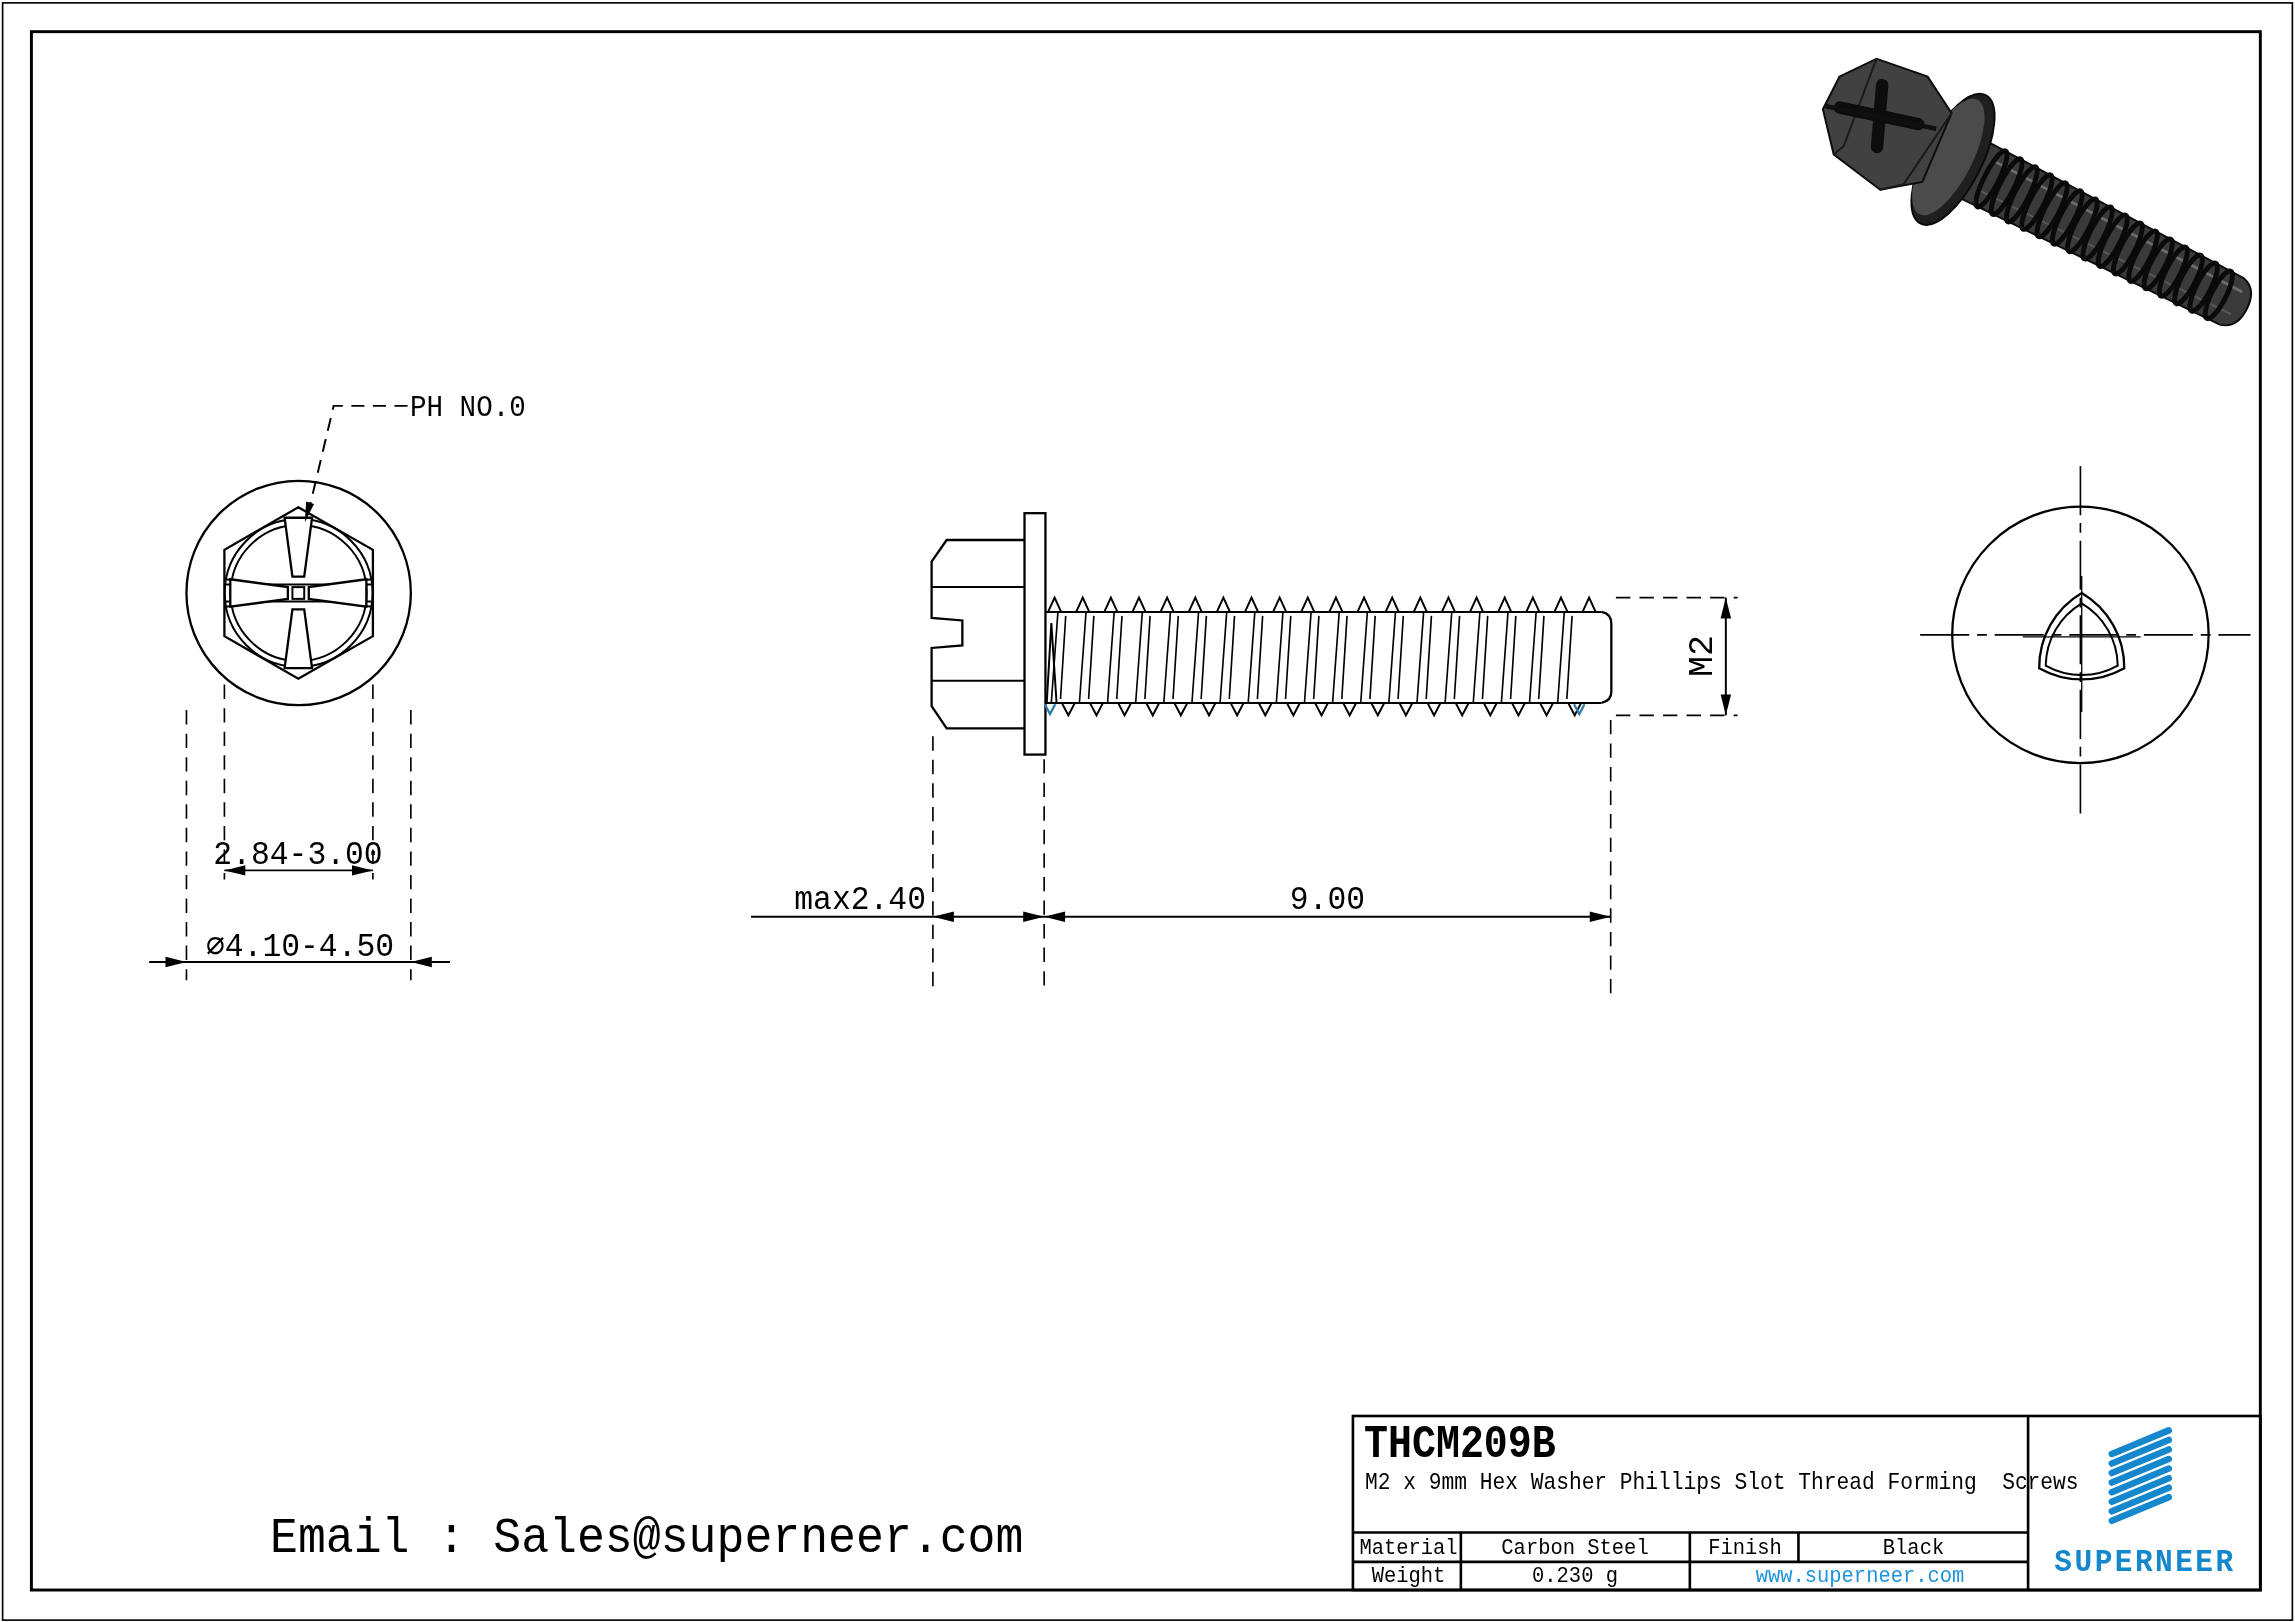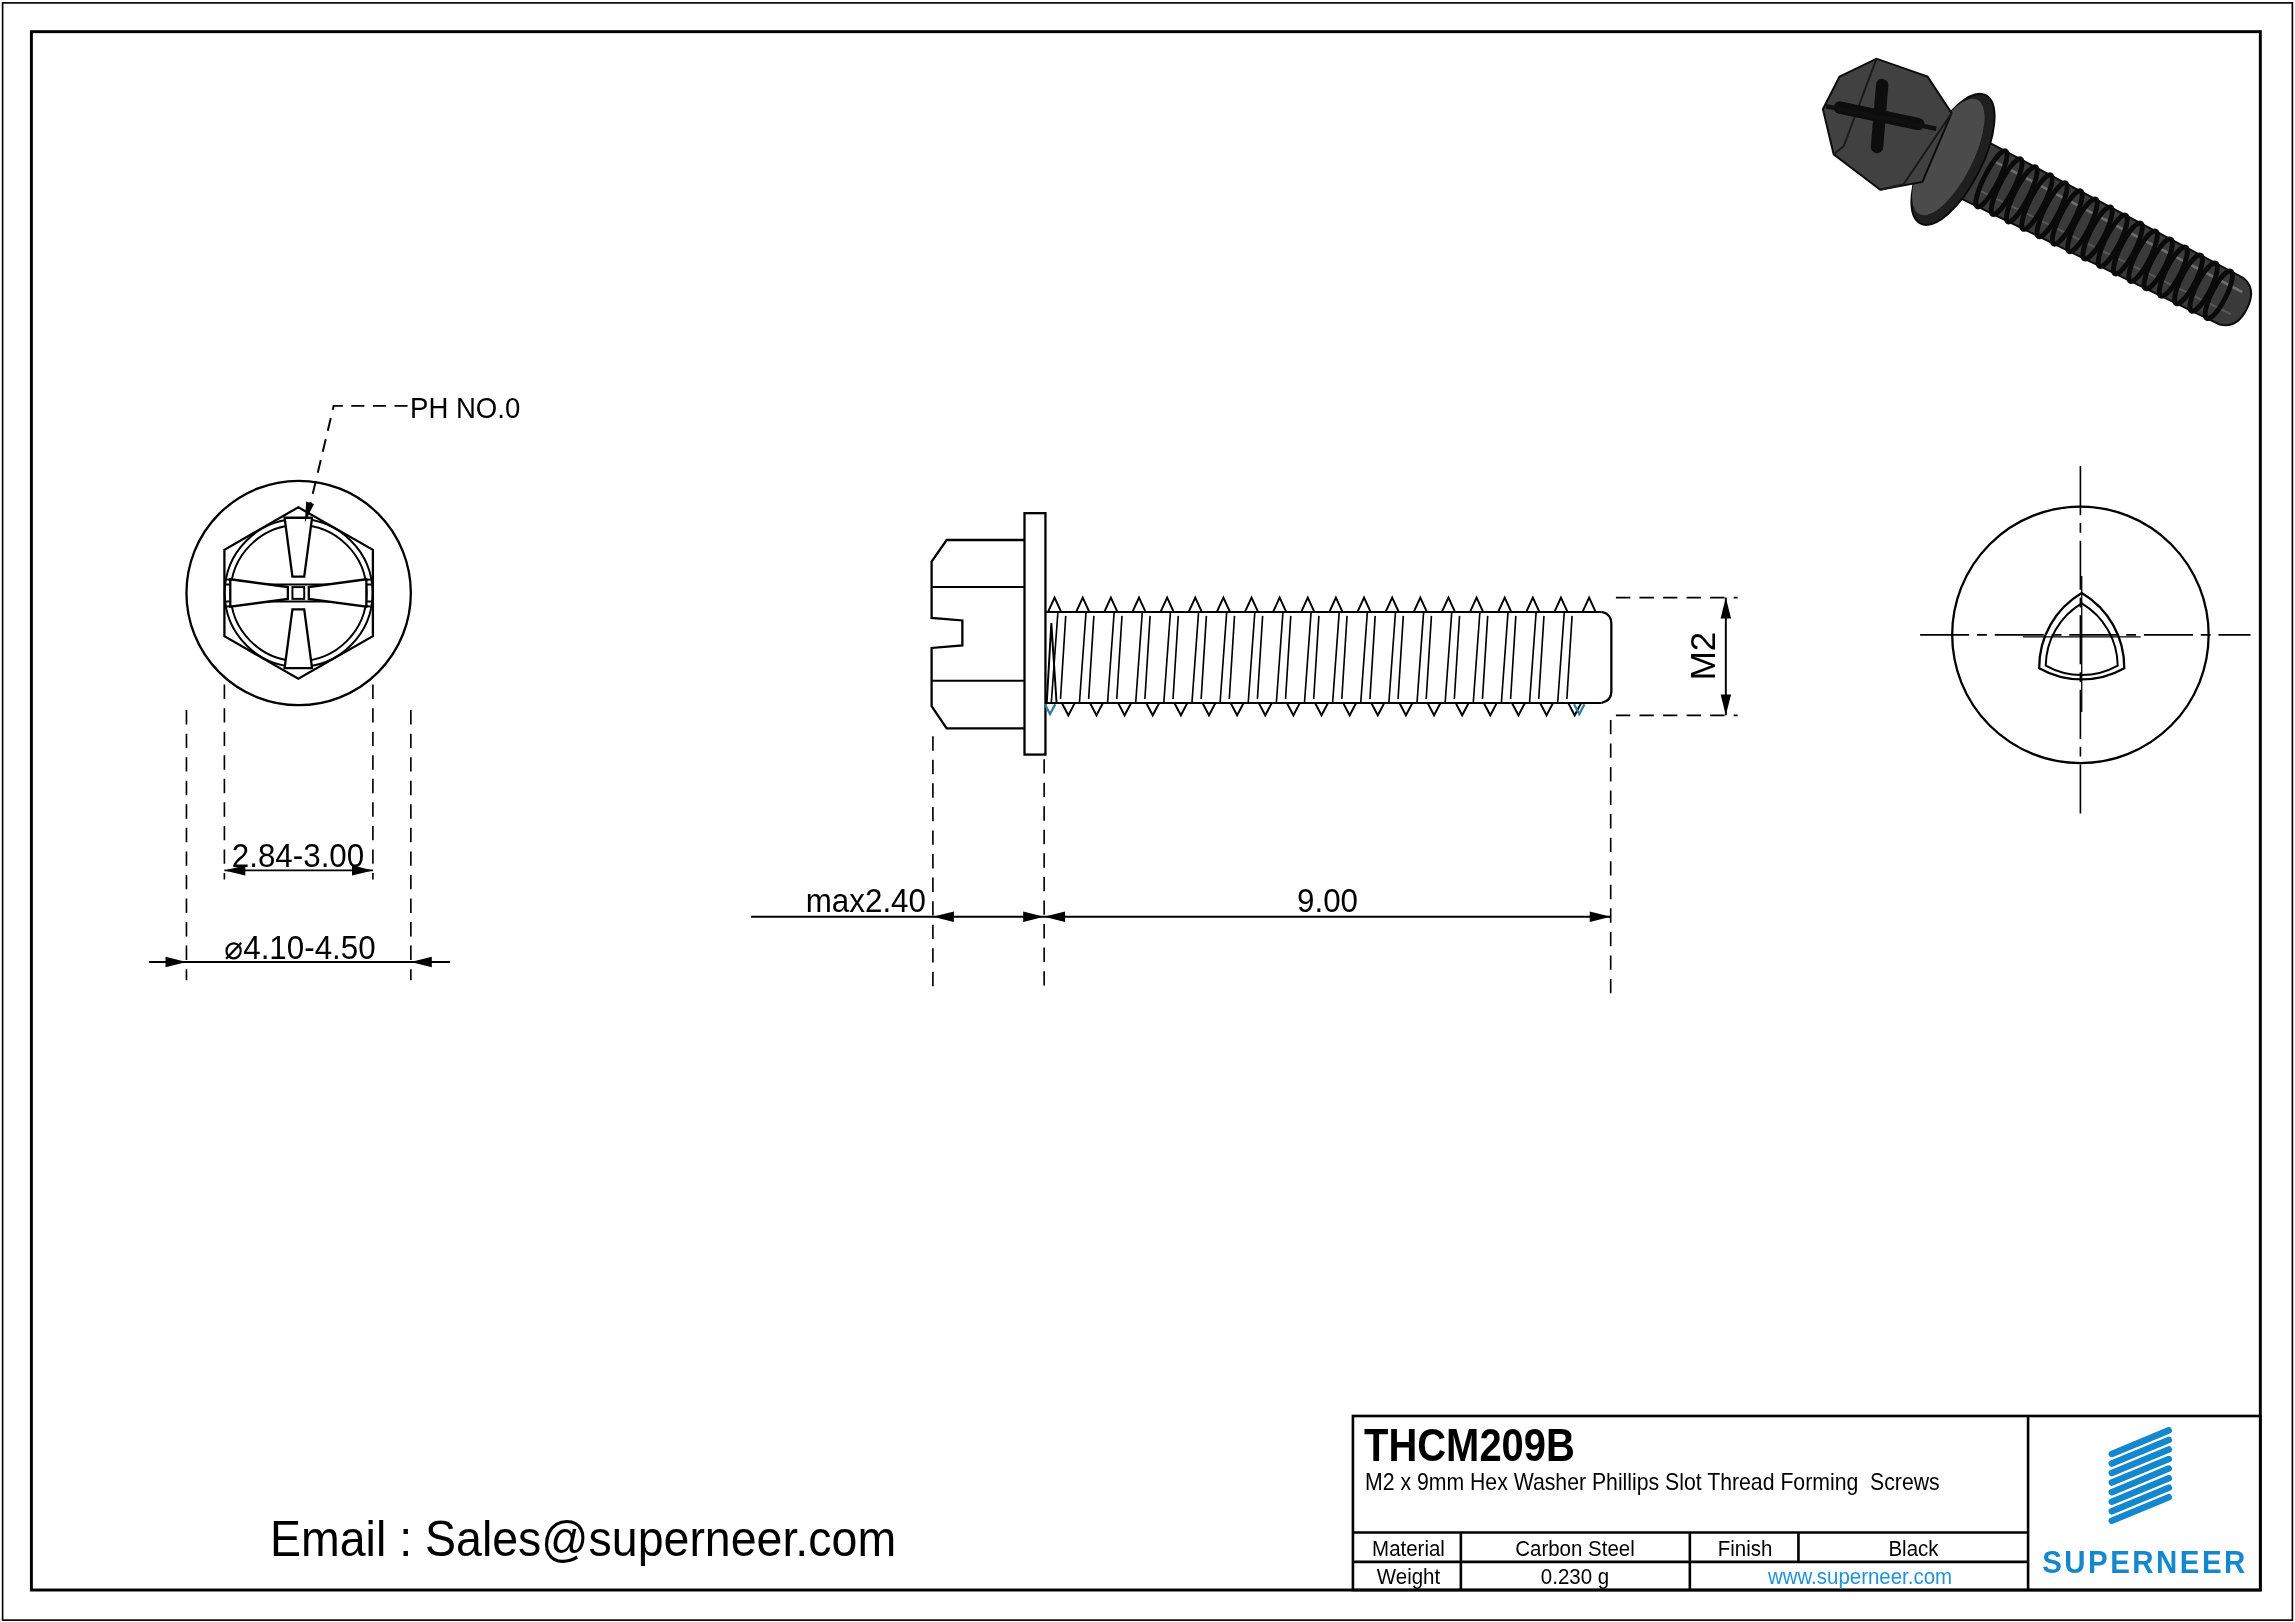--- a/index.html
+++ b/index.html
@@ -3,21 +3,21 @@
 <meta charset="utf-8">
 <style>
   :root{
     --accent:#1587CC;
     --link:#1E93DB;
     --runout:#2E7DA8;
     --line:#000;
   }
   html,body{margin:0;padding:0;background:#fff;}
   body{width:2295px;height:1623px;position:relative;font-family:"Liberation Sans","DejaVu Sans",sans-serif;color:#000;}
-  .sheet{position:absolute;inset:0;background:#fff;overflow:hidden;}
+  .sheet{position:absolute;inset:0;background:#fff;overflow:hidden;font-family:Liberation Mono, monospace;}
   svg.linework{position:absolute;left:0;top:0;}
   .txt{position:absolute;line-height:1.08;white-space:nowrap;}
   .dim{font-size:33px;transform:scaleX(.95);}
   .dim.c{text-align:center;transform-origin:center top;}
   .dim.r{text-align:right;transform-origin:right top;}
   .ph{font-size:29px;transform:scaleX(.95);transform-origin:left top;}
   .m2{width:59px;height:46px;line-height:46px;text-align:center;font-size:35px;transform:rotate(-90deg);}
   .email{font-size:50px;transform:scaleX(.93);transform-origin:left top;}
   .pn{font-size:47px;font-weight:bold;transform:scaleX(.85);transform-origin:left top;}
   .desc{font-size:23.6px;transform:scaleX(.90);transform-origin:left top;white-space:pre;}

